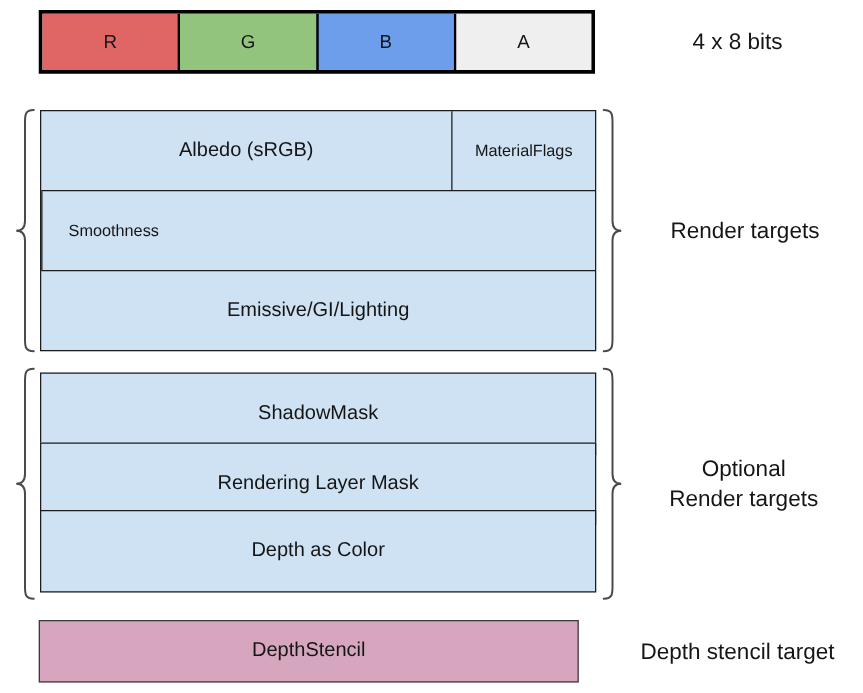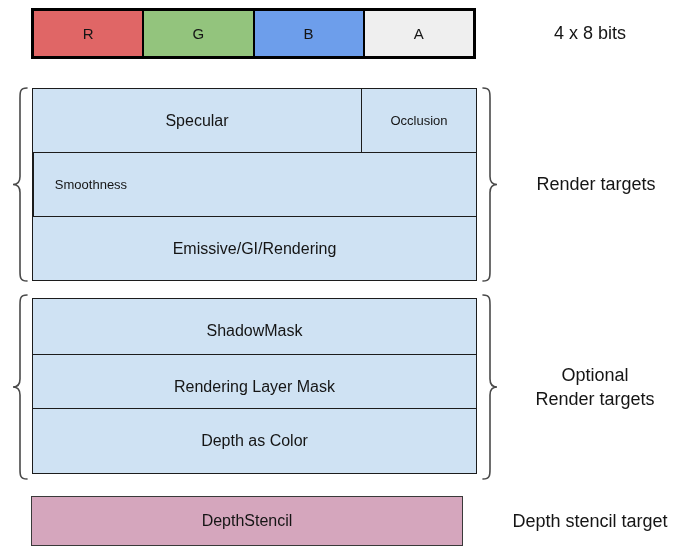--- a/index.html
+++ b/index.html
@@ -105,28 +105,28 @@
 
   <svg class="abs brace" style="left:11px; top:86px;" width="18" height="197" viewBox="0 0 18 197">
     <path d="M16,2 C9,2 9,6 9,12 L9,90.5 C9,96.5 6,98.5 2,98.5 C6,98.5 9,100.5 9,106.5 L9,185 C9,191 9,195 16,195"></path>
   </svg>
   <svg class="abs brace" style="left:481px; top:86px;" width="18" height="197" viewBox="0 0 18 197">
     <path d="M2,2 C9,2 9,6 9,12 L9,90.5 C9,96.5 12,98.5 16,98.5 C12,98.5 9,100.5 9,106.5 L9,185 C9,191 9,195 2,195"></path>
   </svg>
 
   <div class="abs rt-table" style="background: rgb(207, 226, 243);">
     <div class="rt-row">
-      <div class="rt-main">Specular</div>
-      <div class="rt-alpha">Occlusion</div>
+      <div class="rt-main">Albedo (sRGB)</div>
+      <div class="rt-alpha">MaterialFlags</div>
     </div>
     <div class="rt-row">
       <div class="rt-alpha">Smoothness</div>
     </div>
     <div class="rt-row">
-      <div class="rt-main">Emissive/GI/Rendering</div>
+      <div class="rt-main">Emissive/GI/Lighting</div>
     </div>
   </div>
   <div class="abs caption" style="left:502px; top:88px; width:188px; height:193px;">Render targets</div>
 
   <svg class="abs brace" style="left:11px; top:293px;" width="18" height="188" viewBox="0 0 18 188">
     <path d="M16,2 C9,2 9,6 9,12 L9,86 C9,92 6,94 2,94 C6,94 9,96 9,102 L9,176 C9,182 9,186 16,186"></path>
   </svg>
   <svg class="abs brace" style="left:481px; top:293px;" width="18" height="188" viewBox="0 0 18 188">
     <path d="M2,2 C9,2 9,6 9,12 L9,86 C9,92 12,94 16,94 C12,94 9,96 9,102 L9,176 C9,182 9,186 2,186"></path>
   </svg>

